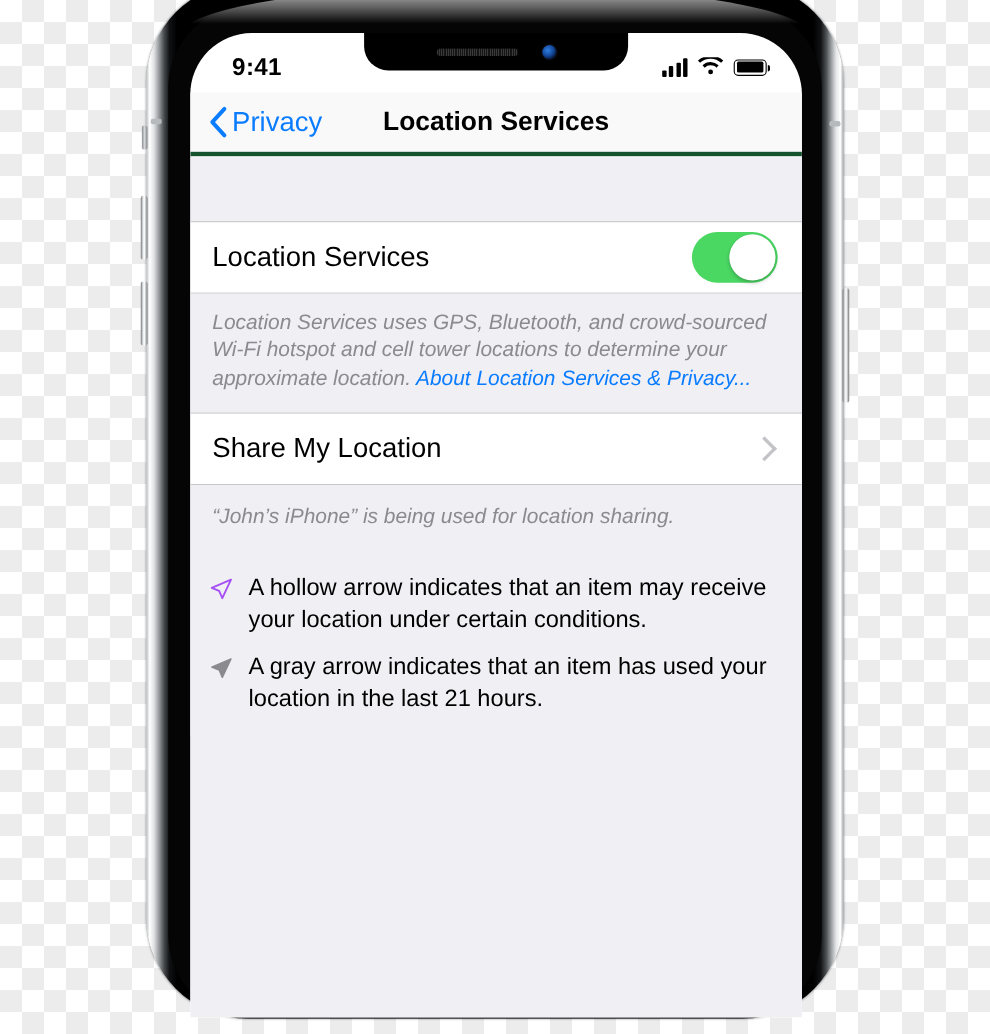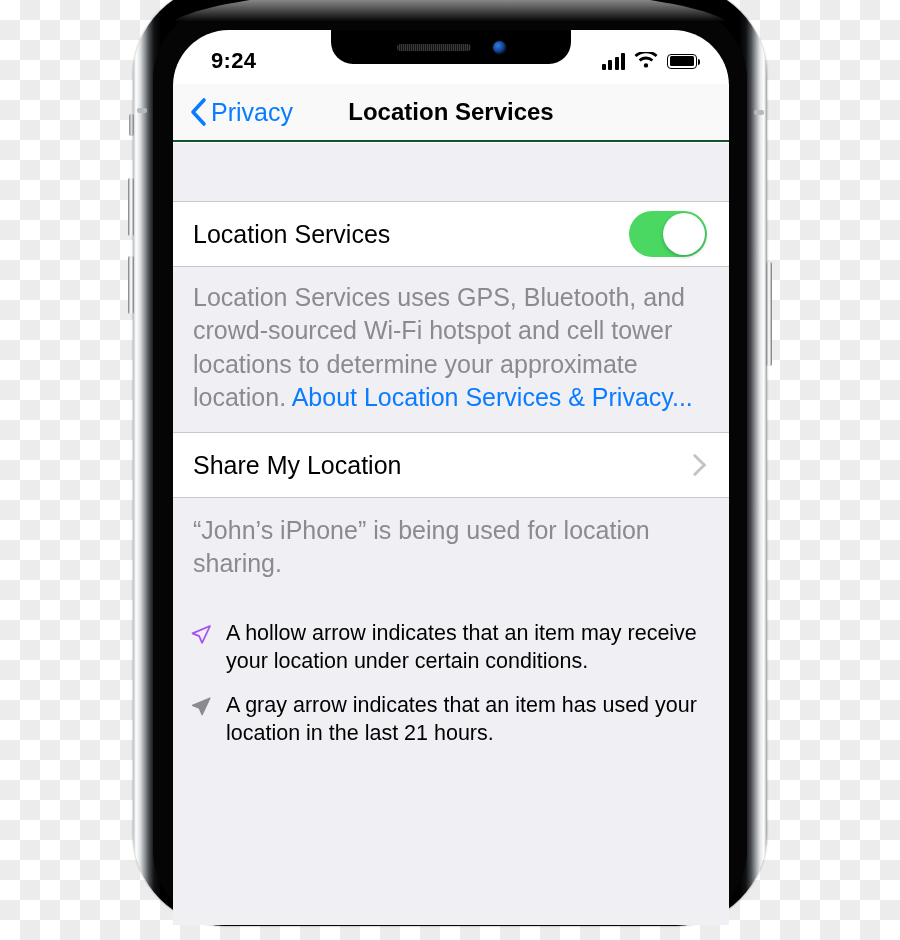--- a/index.html
+++ b/index.html
@@ -170,21 +170,21 @@
   
   #nav-bar {
     position: absolute;
     top: 54px; left: 0;
     width: 100%;
     height: 58px;
     background: #f9f9f9;
     display: flex;
     align-items: center;
     z-index: 15;
-    border-bottom: 2px solid #14532d;
+    border-bottom: 4px solid #14532d;
     box-sizing: border-box;
   }
   #back-button {
     display: flex;
     align-items: center;
     gap: 4px;
     margin-left: 16px;
     cursor: pointer;
   }
   #back-label { font-size: 25px; color: #0a7cff; }
@@ -246,25 +246,26 @@
     width: 13px; height: 13px;
     border-top: 3px solid #c4c4c8;
     border-right: 3px solid #c4c4c8;
     transform: rotate(45deg);
     flex: 0 0 auto;
     margin-right: 4px;
   }
 
   
   .footer-text {
-    font-size: 25px;
+    font-size: 19px;
     line-height: 1.33;
     color: #8a8a8f;
     padding: 14px 26px 18px 20px;
     background: #efeff4;
+    font-style: italic;
   }
   .footer-text.tight { padding: 16px 26px 22px 20px; }
   .footer-link { color: #0a7cff; }
 
   
   #legend-block { padding: 16px 26px 20px 16px; background: #efeff4; }
   .legend-row {
     display: flex;
     align-items: flex-start;
     gap: 11px;
@@ -295,21 +296,21 @@
 <div class="side-btn" id="side-button"></div>
 
 <div id="screen">
 
   <div id="notch">
     <div id="earpiece-speaker"></div>
     <div id="front-camera"></div>
   </div>
 
   <div id="status-bar">
-    <div id="status-time">9:24</div>
+    <div id="status-time">9:41</div>
     <div id="status-icons">
       <div id="signal-bars">
         <i></i>
           <i></i>
           <i></i>
           <i></i>
       </div>
       <svg width="24" height="18" viewBox="0 0 24 18">
         <path d="M12 15.6a2.2 2.2 0 1 0 0-4.4 2.2 2.2 0 0 0 0 4.4z" fill="#000"></path>
         <path d="M12 7.4c2.1 0 4 .8 5.4 2.1l1.9-2.1A11.2 11.2 0 0 0 12 4.4c-2.9 0-5.5 1.1-7.3 3l1.9 2.1A7.8 7.8 0 0 1 12 7.4z" fill="#000"></path>

